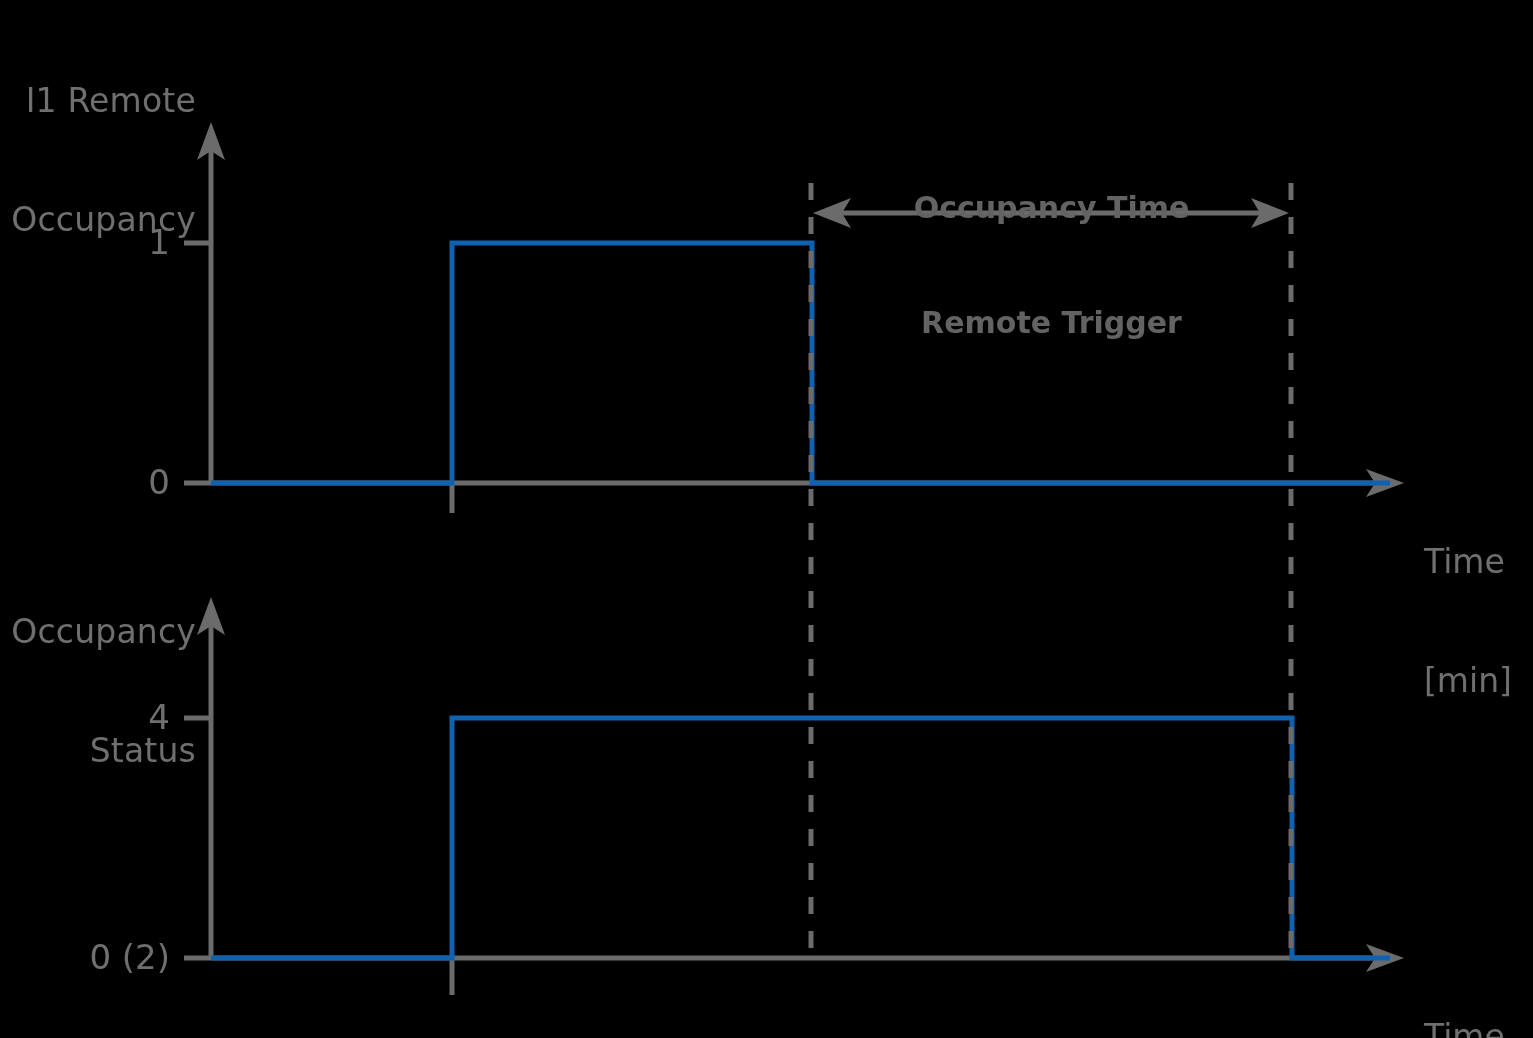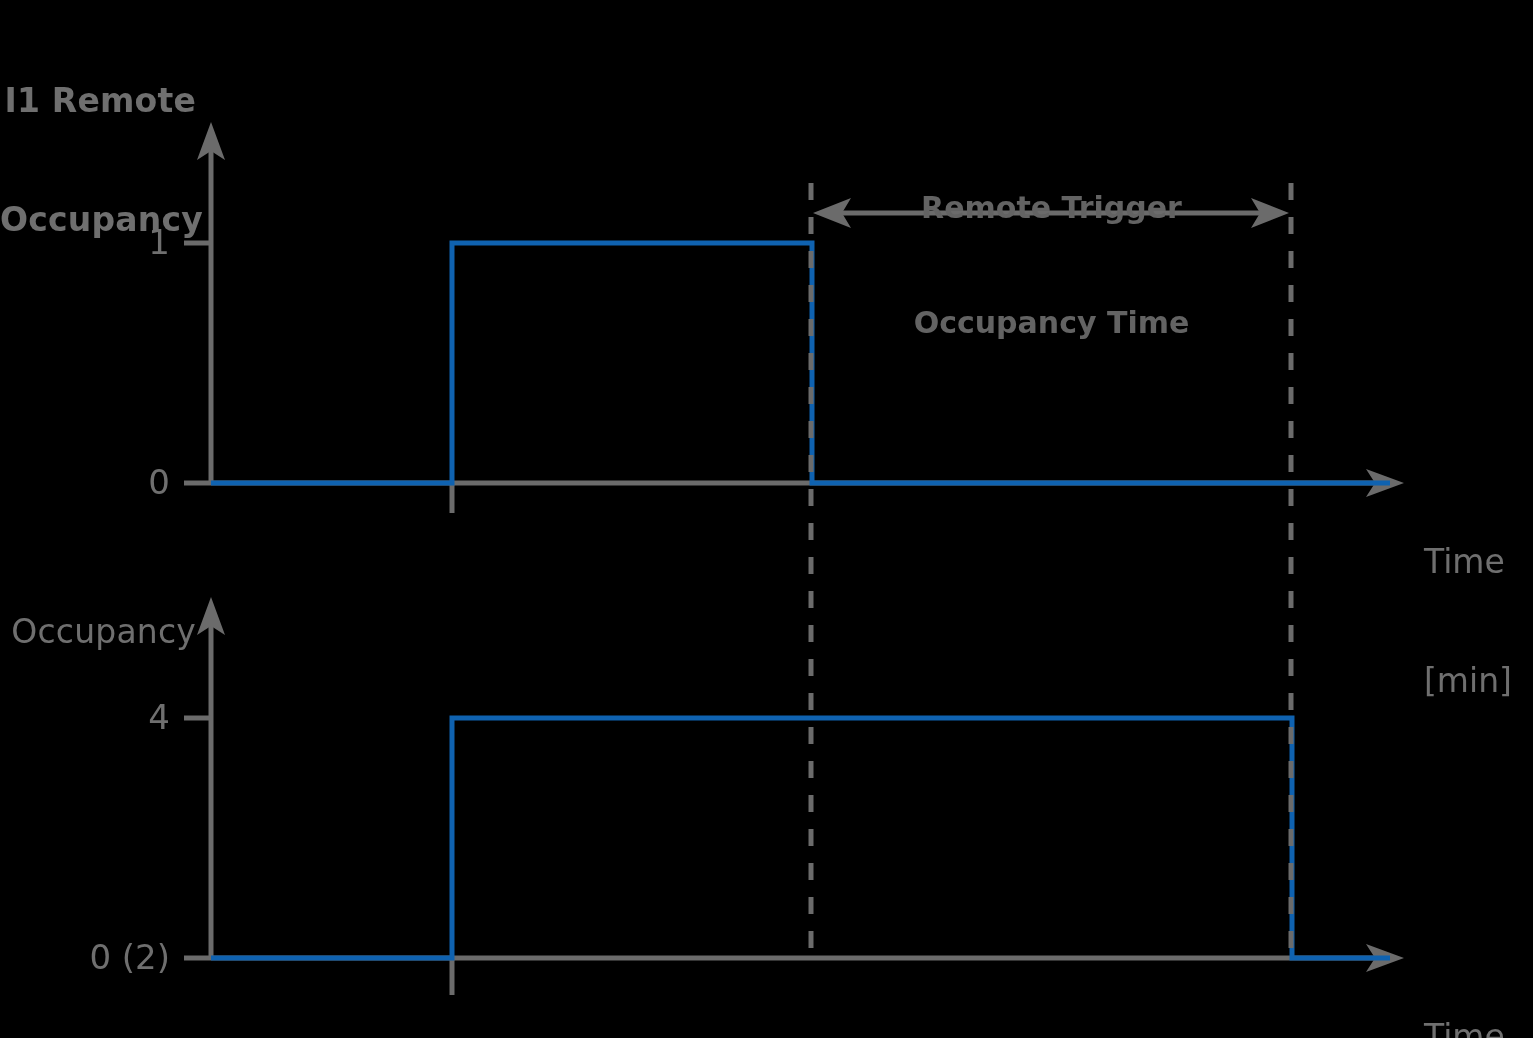--- a/index.html
+++ b/index.html
@@ -95,43 +95,44 @@
     <line x1="1291" y1="183" x2="1291" y2="958" stroke="#6b6b6b" stroke-width="5" stroke-dasharray="17 17"></line>
 
     <g>
       <line x1="829" y1="213" x2="1273" y2="213" stroke="#6b6b6b" stroke-width="5"></line>
       <polygon points="813,213 851,228 842,213 851,198" fill="#6b6b6b"></polygon>
       <polygon points="1289,213 1251,228 1260,213 1251,198" fill="#6b6b6b"></polygon>
     </g>
 
   </svg>
 
-  <div class="lbl axis-title" style="left:0px; top:2px; width:196px;font-weight:bold;">
+  <div class="lbl axis-title" style="left:0px; top:2px; width:196px;">
     <div>I1 Remote</div>
     <div>Occupancy</div>
   </div>
 
   <div class="lbl tick-label" style="left:80px; top:222px; width:90px;">1</div>
   <div class="lbl tick-label" style="left:80px; top:462px; width:90px;">0</div>
 
   <div class="lbl time-label" style="left:1424px; top:463px; width:120px;">
     <div>Time</div>
     <div>[min]</div>
   </div>
 
   <div class="lbl axis-title" style="left:0px; top:533px; width:196px;">
     <div>Occupancy</div>
+    <div>Status</div>
   </div>
 
   <div class="lbl tick-label" style="left:80px; top:697px; width:90px;">4</div>
   <div class="lbl tick-label" style="left:20px; top:937px; width:150px;">0 (2)</div>
 
   <div class="lbl time-label" style="left:1424px; top:938px; width:120px;">
     <div>Time</div>
     
   </div>
 
   <div class="lbl annot" style="left:811px; top:112px; width:481px;">
+    <div>Occupancy Time</div>
     <div>Remote Trigger</div>
-    <div>Occupancy Time</div>
   </div>
 
 </div>
 
 </body></html>

